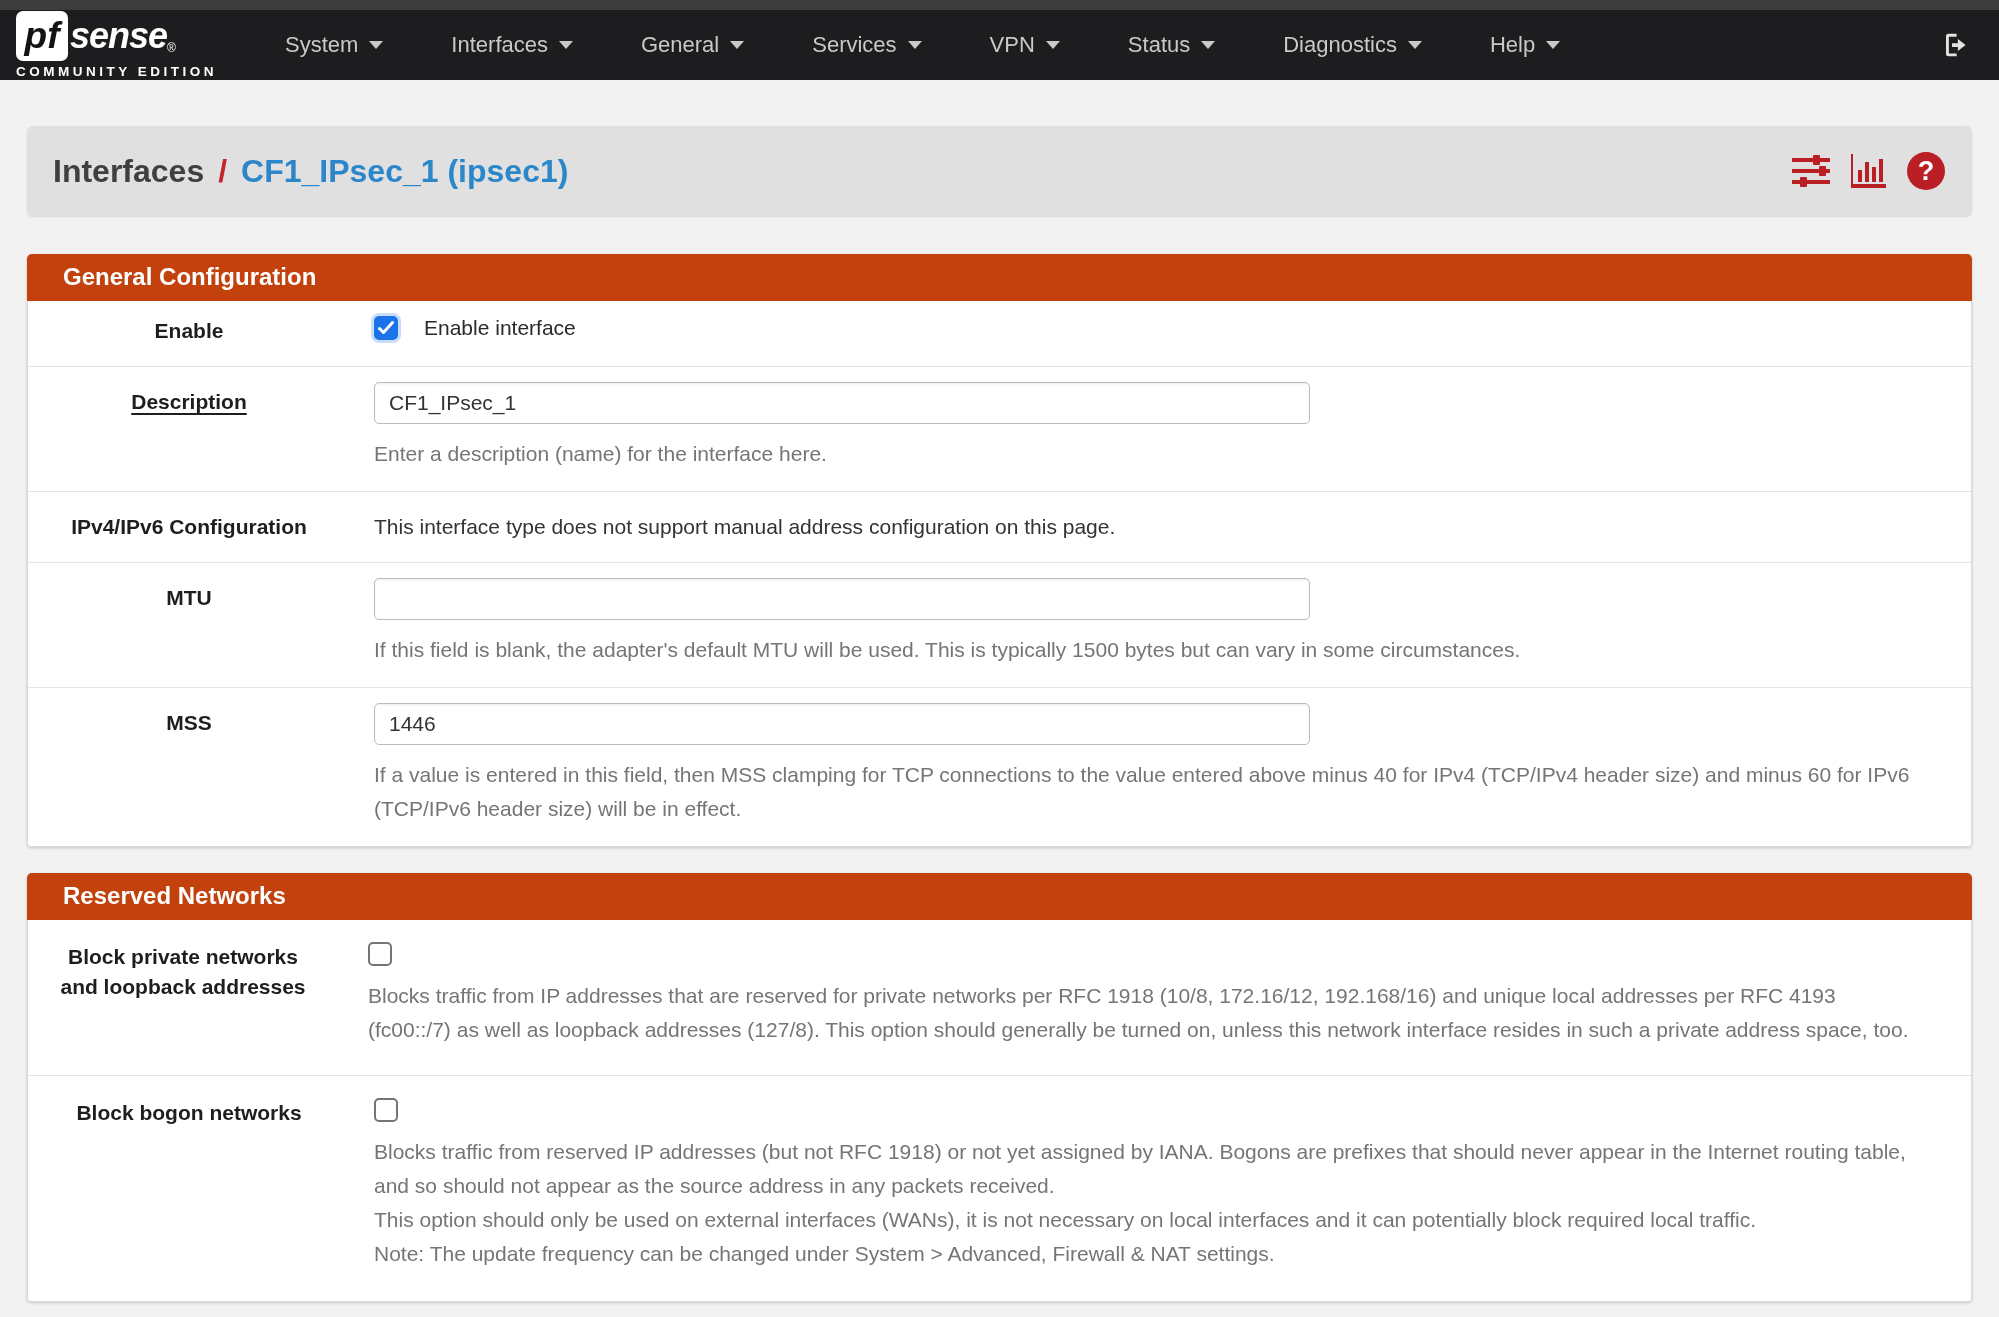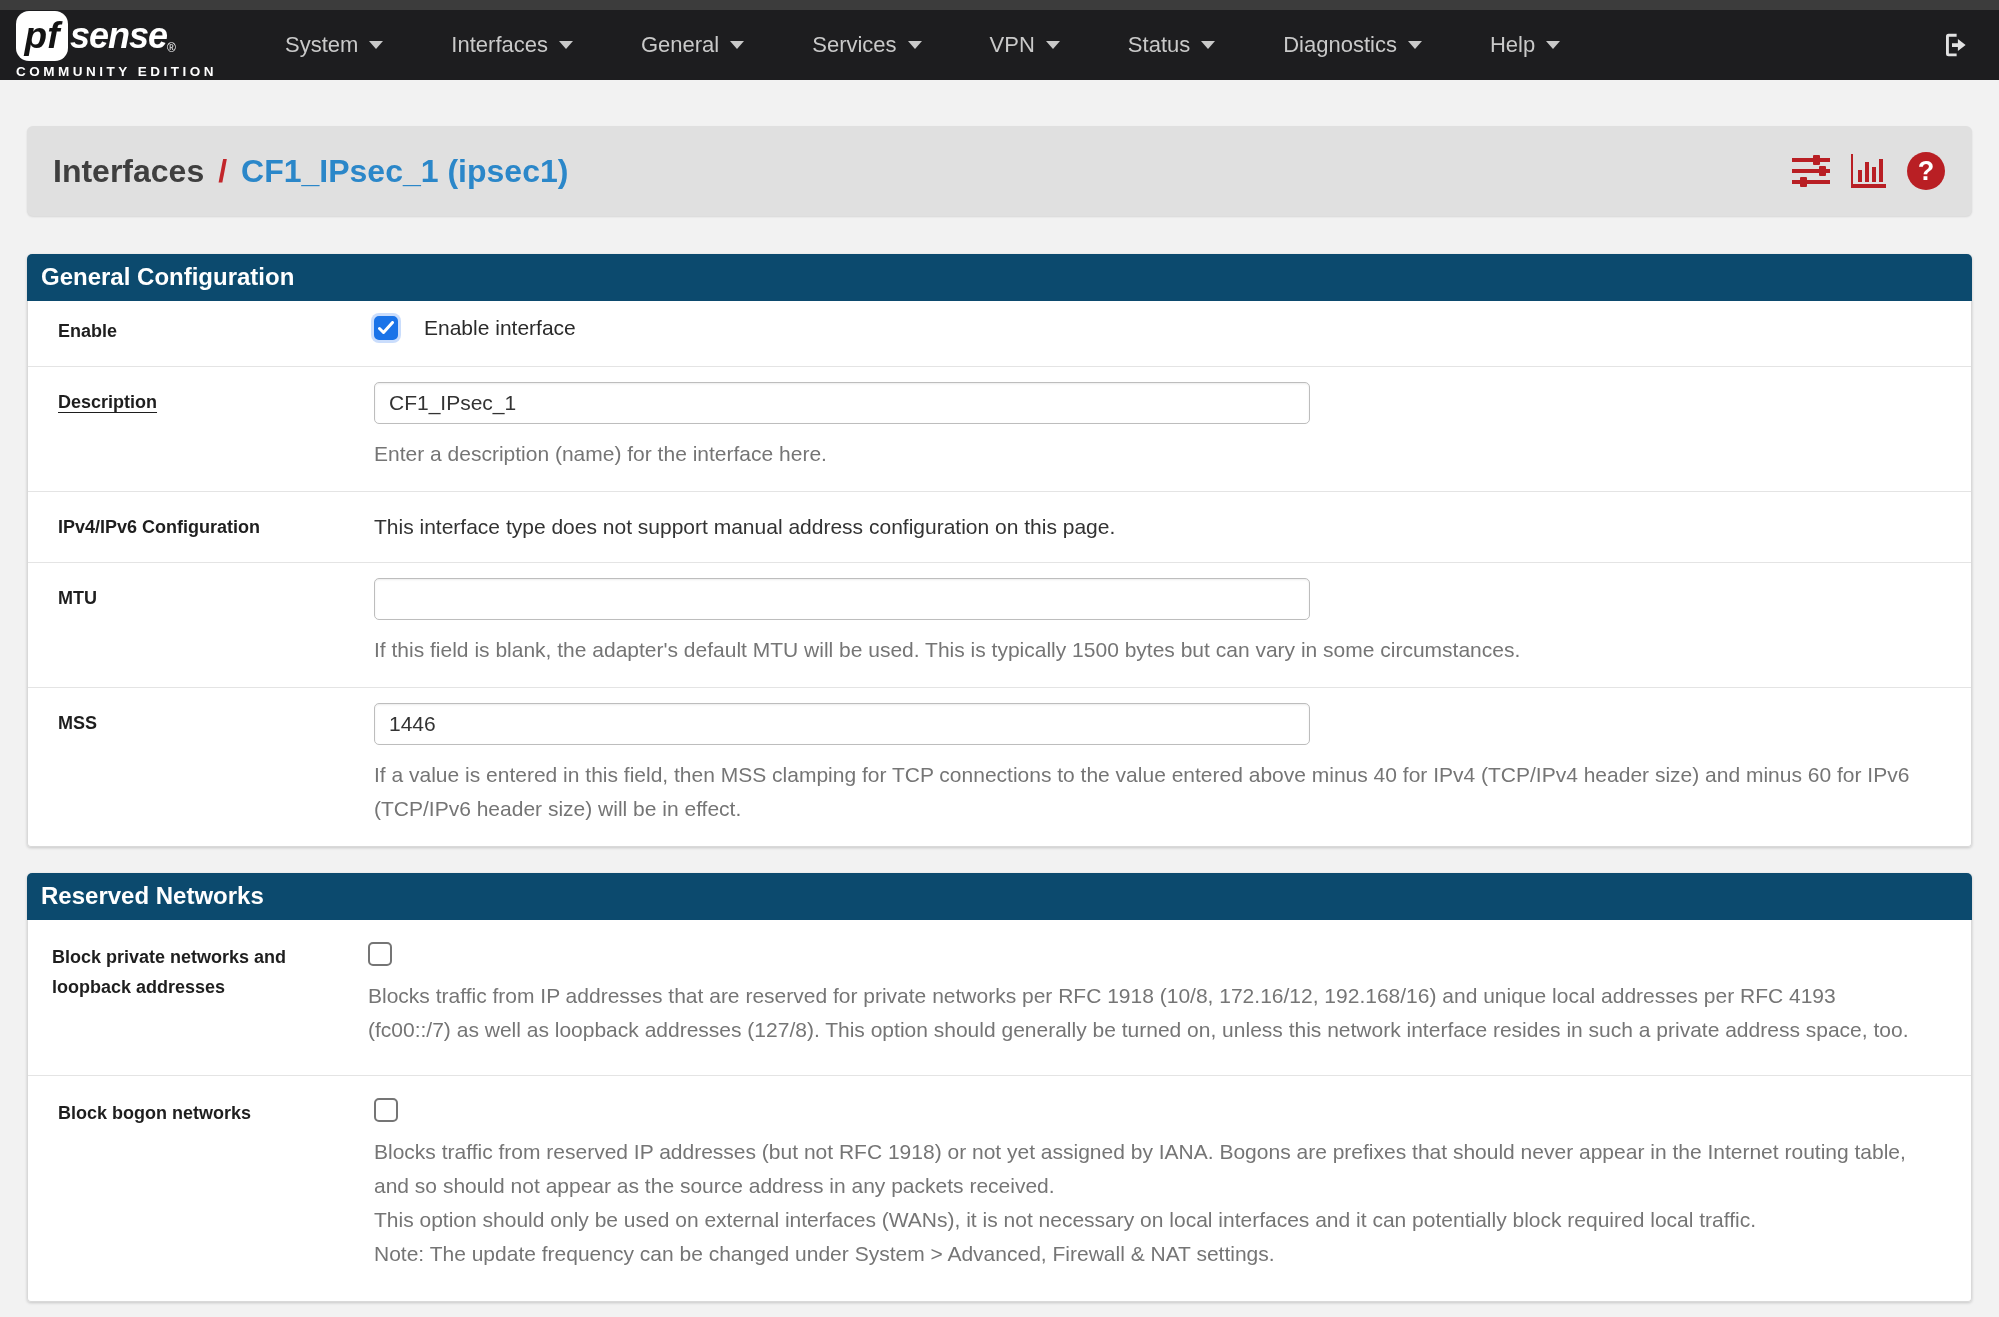--- a/index.html
+++ b/index.html
@@ -13,21 +13,21 @@
 
   
   .topstrip { height:10px; background:#3c3c3c; }
   .navbar {
     height:70px; background:#1d1d1f;
     display:flex; align-items:center;
   }
   .logo { margin-left:16px; width:235px; color:#fff; }
   .logo-top { display:flex; align-items:center; }
   .pf-box {
-    width:52px; height:50px; background:#fff; border-radius:13px;
+    width:52px; height:50px; background:#fff; border-radius:7px;
     display:flex; align-items:center; justify-content:center;
     font-style:italic; font-weight:bold; font-size:37px; color:#131313;
   }
   .sense { font-size:36px; font-weight:bold; font-style:italic; letter-spacing:-1px; margin-left:2px; }
   .reg { font-size:12px; align-self:flex-end; margin-bottom:6px; }
   .tagline { font-size:13.5px; font-weight:bold; letter-spacing:3.5px; margin-top:3px; white-space:nowrap; }
   .nav-menu { display:flex; align-items:center; }
   .nav-item {
     display:flex; align-items:center; padding:0 34px; height:52px;
     font-size:22px; color:#c9c9c9; cursor:pointer; text-decoration:none;
@@ -49,31 +49,31 @@
   }
   .crumb-title { font-size:32px; color:#3f3f3f; }
   .crumb-sep { color:#c2262b; margin:0 14px; }
   .crumb-link { color:#2b87c9; text-decoration:none; cursor:pointer; }
   .crumb-icons { margin-left:auto; display:flex; align-items:center; gap:20px; }
   .crumb-icons .icon { cursor:pointer; display:flex; }
 
   
   .panel { margin-top:38px; box-shadow:0 1px 3px rgba(0,0,0,.18); border-radius:5px 5px 4px 4px; }
   .panel-heading {
-    background:#0c4a6e; color:#fff; font-weight:bold; font-size:24px;
-    padding:9px 14px 10px; border-radius:5px 5px 0 0;
+    background:#c2410c; color:#fff; font-weight:bold; font-size:24px;
+    padding:9px 36px 10px; border-radius:5px 5px 0 0;
   }
   .panel-body { background:#fff; border:1px solid #d9d9d9; border-top:none; border-radius:0 0 4px 4px; }
   .frow {
     display:grid; grid-template-columns:262px 1fr; column-gap:54px;
     padding:15px 30px 20px; border-bottom:1px solid #e4e4e4;
   }
   .frow:last-child { border-bottom:none; }
   .flabel {
-    text-align:left; font-weight:bold; font-size:18px; color:#1e1e1e; line-height:30px;
+    text-align:center; font-weight:bold; font-size:21px; color:#1e1e1e; line-height:30px;
     padding-top:5px;
   }
   .flabel.underlined { text-decoration:underline; text-underline-offset:4px; }
   .fcontrol { font-size:21px; color:#3a3a3a; }
 
   .text-input {
     width:936px; height:42px; border:1px solid #bdbdbd; border-radius:5px;
     padding:0 14px; font-size:21px; color:#333;
     font-family:"Liberation Sans", sans-serif;
     box-shadow:inset 0 1px 2px rgba(0,0,0,.08); outline:none; background:#fff;

